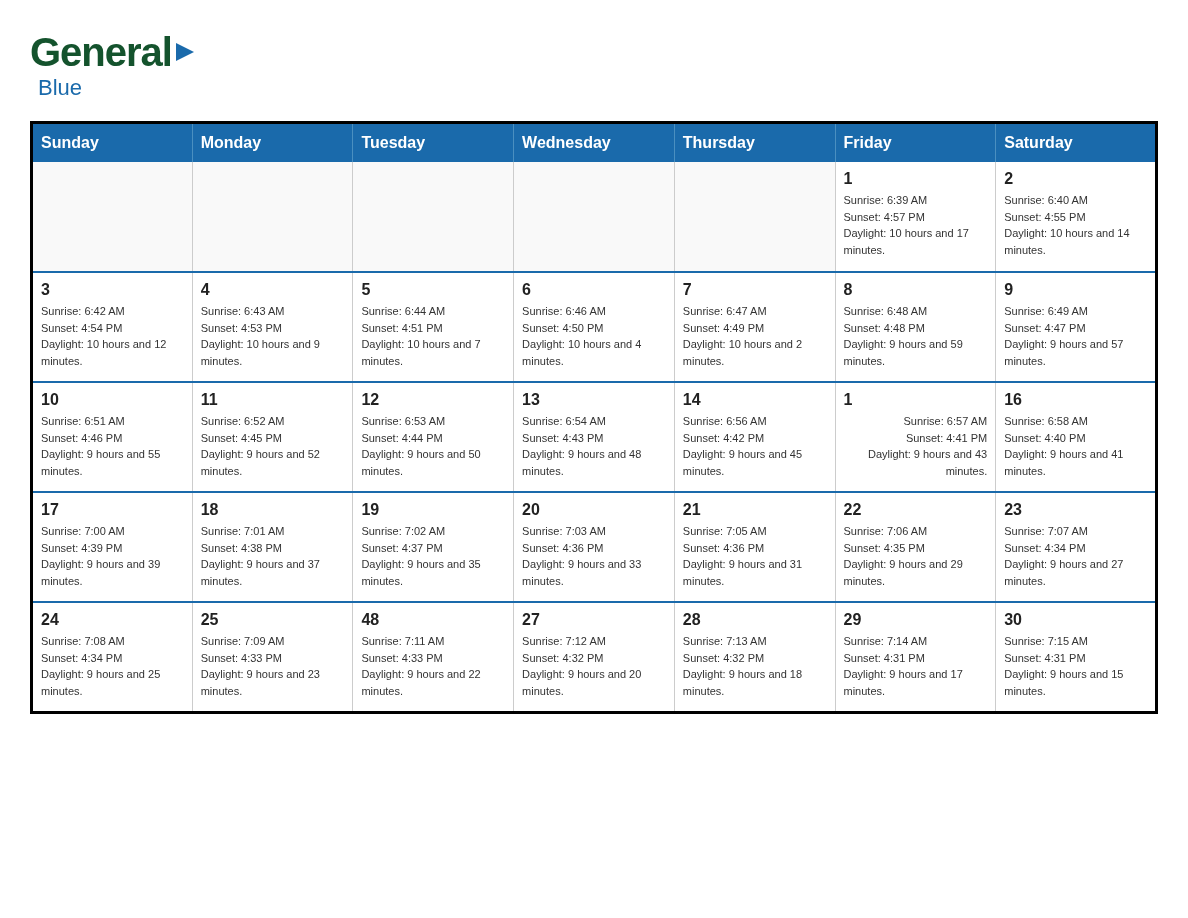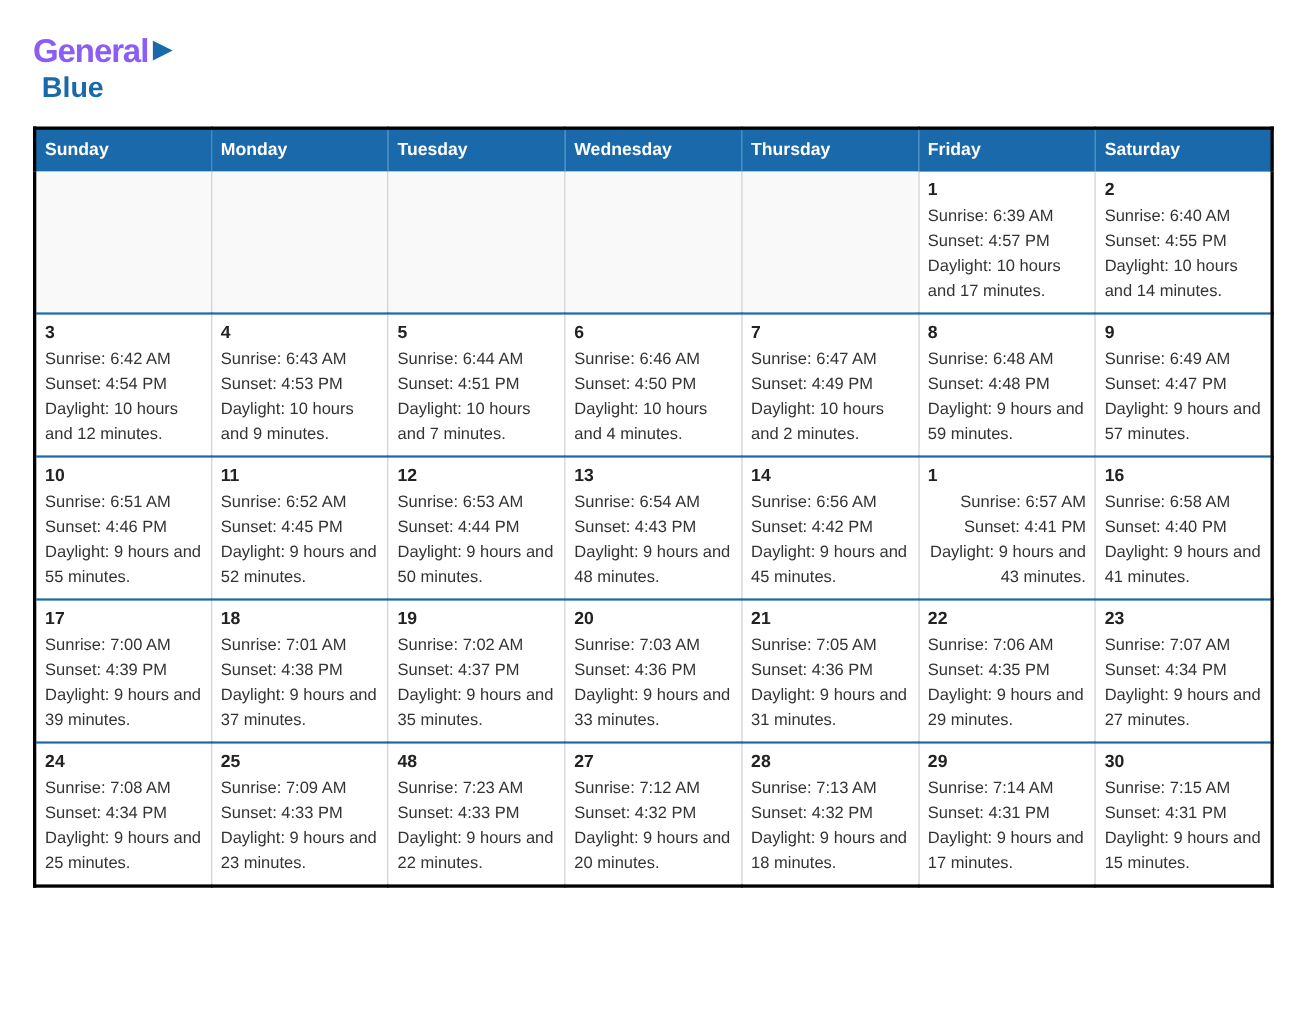--- a/index.html
+++ b/index.html
@@ -25,22 +25,22 @@
     }
 
     .logo-general {
       font-size: 28px;
       font-weight: bold;
       color: #333;
       letter-spacing: -1px;
     }
 
     .logo-blue {
-      font-size: 26px;
-      font-weight: bold;
+      font-size: 22px;
+      font-weight: normal;
       color: #1a6aab;
       margin-top: -4px;
       margin-left: 4px;
     }
 
     .title-block {
       text-align: right;
     }
 
     .main-title {
@@ -99,36 +99,36 @@
 
     .day-number {
       font-size: 16px;
       font-weight: bold;
       color: #222;
       display: block;
       margin-bottom: 4px;
     }
 
     .day-info {
-      font-size: 15px;
+      font-size: 11px;
       color: #333;
       line-height: 1.5;
     }
 
     .empty-cell {
       background: #f9f9f9;
     }
   </style>
 </head>
 <body>
 
 <div class="header">
   <div class="logo">
     <div style="display:flex; align-items:center;">
-      <span class="logo-general" style="color:#8b5cf6; font-size:30px; font-weight:bold;">General</span>
+      <span class="logo-general" style="color:#14532d; font-size:40px; font-weight:bold;">General</span>
       <span style="display:inline-block; margin-left:2px; margin-top:2px;">
         <svg width="22" height="22" viewBox="0 0 22 22">
           <polygon points="2,2 20,11 2,20" fill="#1a6aab"></polygon>
         </svg>
       </span>
     </div>
     <div style="margin-left:4px;">
       <span class="logo-blue">Blue</span>
     </div>
   </div>
@@ -310,21 +310,21 @@
 Daylight: 9 hours and 25 minutes.</div>
         </td>
         <td>
           <span class="day-number">25</span>
           <div class="day-info" style="white-space: pre-line;">Sunrise: 7:09 AM
 Sunset: 4:33 PM
 Daylight: 9 hours and 23 minutes.</div>
         </td>
         <td>
           <span class="day-number">48</span>
-          <div class="day-info" style="white-space: pre-line;">Sunrise: 7:23 AM
+          <div class="day-info" style="white-space: pre-line;">Sunrise: 7:11 AM
 Sunset: 4:33 PM
 Daylight: 9 hours and 22 minutes.</div>
         </td>
         <td>
           <span class="day-number">27</span>
           <div class="day-info" style="white-space: pre-line;">Sunrise: 7:12 AM
 Sunset: 4:32 PM
 Daylight: 9 hours and 20 minutes.</div>
         </td>
         <td>

